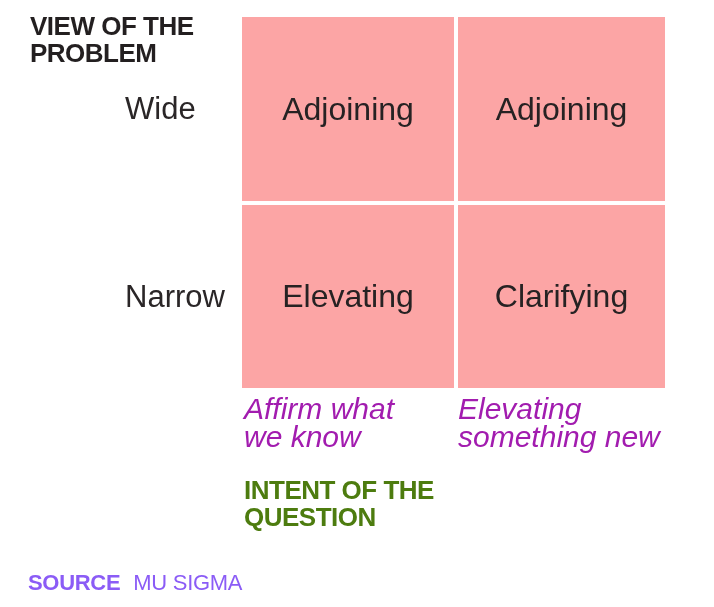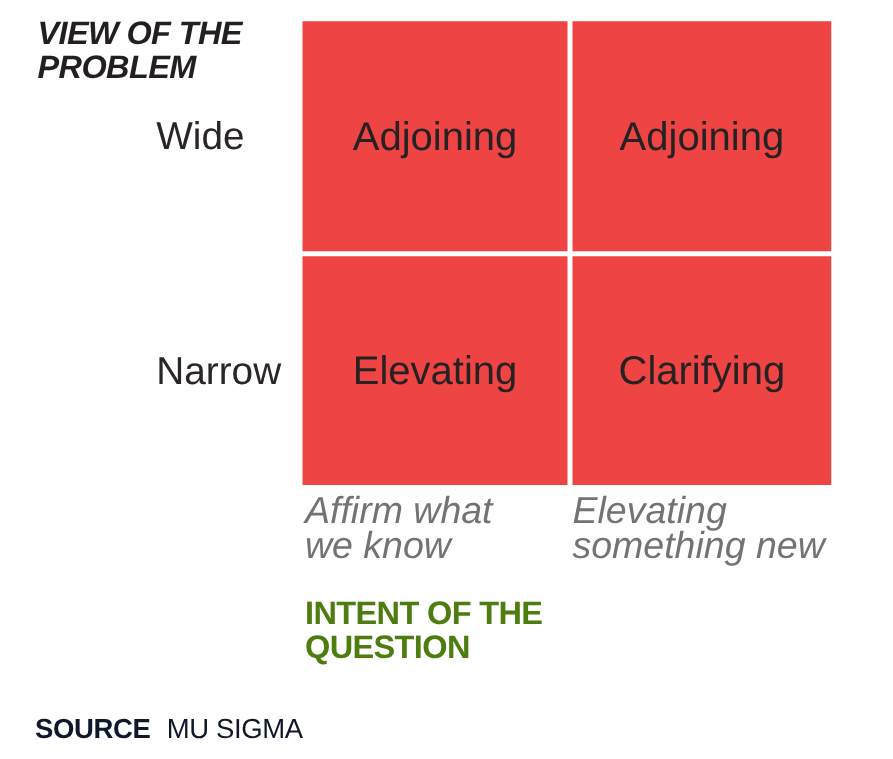--- a/index.html
+++ b/index.html
@@ -17,21 +17,20 @@
   .y-axis-title {
     position: absolute;
     left: 30px;
     top: 13px;
     width: 198px;
     font-size: 26px;
     line-height: 27px;
     font-weight: bold;
     letter-spacing: -0.5px;
     color: #231f20;
-    font-style: italic;
   }
   .y-axis-label {
     position: absolute;
     left: 125px;
     display: flex;
     align-items: center;
     font-size: 31px;
     color: #2a2627;
   }
   .y-axis-label.wide   { top: 17px;  height: 184px; }
@@ -41,36 +40,36 @@
   .matrix {
     position: absolute;
     left: 242px;
     top: 17px;
     display: grid;
     grid-template-columns: 212px 207px;
     grid-template-rows: 184px 183px;
     gap: 4px;
   }
   .quadrant {
-    background: #ef4444;
+    background: #fca5a5;
     display: flex;
     align-items: center;
     justify-content: center;
     font-size: 32px;
     color: #262223;
   }
 
   
   .x-axis-label {
     position: absolute;
     top: 395px;
     font-style: italic;
     font-size: 30px;
     line-height: 28px;
-    color: #737373;
+    color: #a21caf;
   }
   .x-axis-label.affirm   { left: 244px; width: 178px; }
   .x-axis-label.discover { left: 458px; width: 220px; }
   .x-axis-title {
     position: absolute;
     left: 244px;
     top: 477px;
     width: 218px;
     font-size: 26px;
     line-height: 27px;
@@ -83,21 +82,21 @@
   .footer {
     position: absolute;
     left: 28px;
     right: 27px;
     top: 570px;
     display: flex;
     justify-content: space-between;
     align-items: baseline;
     font-size: 22px;
     letter-spacing: -0.3px;
-    color: #0f172a;
+    color: #8b5cf6;
   }
   .footer .source-label { font-weight: bold; margin-right: 13px; }
   .footer .source-line { display: flex; align-items: baseline; }
 </style>
 </head>
 <body>
 
 <div class="figure">
 
   <div class="y-axis-title">VIEW OF THE PROBLEM</div>

